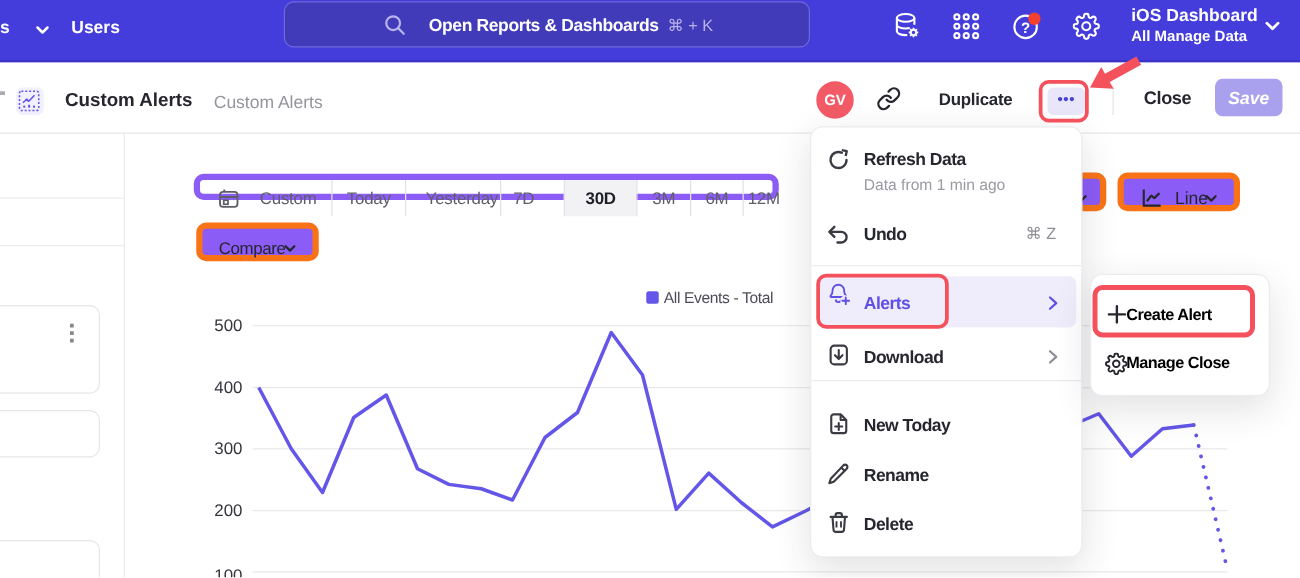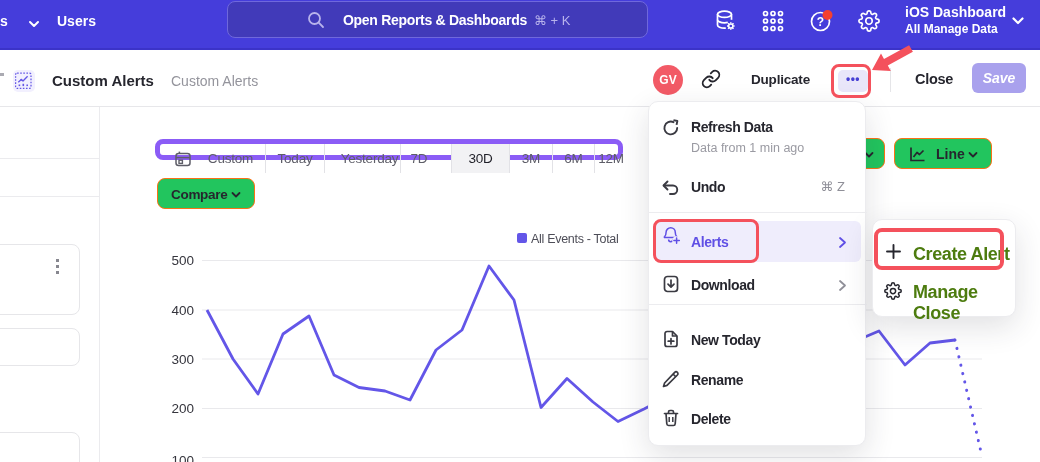--- a/index.html
+++ b/index.html
@@ -35,35 +35,35 @@
 
   
   .sideline { background:#EBEBEE; }
   .sidecard { border:1px solid #E6E6E9; border-radius:8px; background:#fff; }
 
   
   #seg { left:155px; top:139px; width:468px; height:21px; border:5px solid #8b5cf6; border-radius:8px; background:#fff; }
   .seg-cell { position:absolute; top:0; height:29px; line-height:29px; text-align:center;
      font-size:13.5px; color:#5E5E68; border-left:1px solid #E2E2E6; letter-spacing:-0.2px; }
   .seg-cell.first { border-left:none; }
-  .seg-sel { background:#F2F2F4; color:#1f1f27; font-weight:400; }
-  .obtn { border:1px solid #f97316; border-radius:8px; background:#22c55e; color:#26262E;
-     font-size:14px; font-weight:700; }
+  .seg-sel { background:#F2F2F4; color:#1f1f27; font-weight:700; }
+  .obtn { border:5px solid #f97316; border-radius:8px; background:#8b5cf6; color:#26262E;
+     font-size:14px; font-weight:400; }
 
   
   #menu { left:648px; top:101px; width:218px; height:345px; background:#fff; border:1px solid #ECECEF;
      border-radius:10px; box-shadow:0 10px 30px rgba(40,40,60,0.14); z-index:20; }
   .mi-label { position:absolute; left:42px; font-size:14px; font-weight:700; color:#26262E; letter-spacing:-0.4px; }
   .mi-sub { position:absolute; left:42px; font-size:12.5px; color:#9A9AA2; }
   .mi-right { position:absolute; right:20px; font-size:13px; color:#8F8F98; }
   .msep { position:absolute; left:0; width:218px; height:1px; background:#ECECEF; }
   #alert-row { position:absolute; left:6px; top:119px; width:206px; height:41px; background:#EFEDFC; border-radius:6px; }
   #submenu { left:872px; top:219px; width:144px; height:98px; background:#fff; border:1px solid #ECECEF;
      border-radius:10px; box-shadow:0 10px 30px rgba(40,40,60,0.14); z-index:20; }
-  .sm-label { position:absolute; left:40px; font-size:18px; font-weight:700; color:#4d7c0f; letter-spacing:-0.4px; }
+  .sm-label { position:absolute; left:28px; font-size:13px; font-weight:700; color:#000000; letter-spacing:-0.4px; }
 
   
   .redbox { position:absolute; border:3.5px solid #F4515C; border-radius:8px; z-index:40; }
 </style>
 </head>
 <body>
 <div id="stage">
 
   <svg class="abs" style="left:0; top:0; z-index:1;" width="1040" height="462" viewBox="0 0 1040 462">
     <g stroke="#E9E9EC" stroke-width="1">

